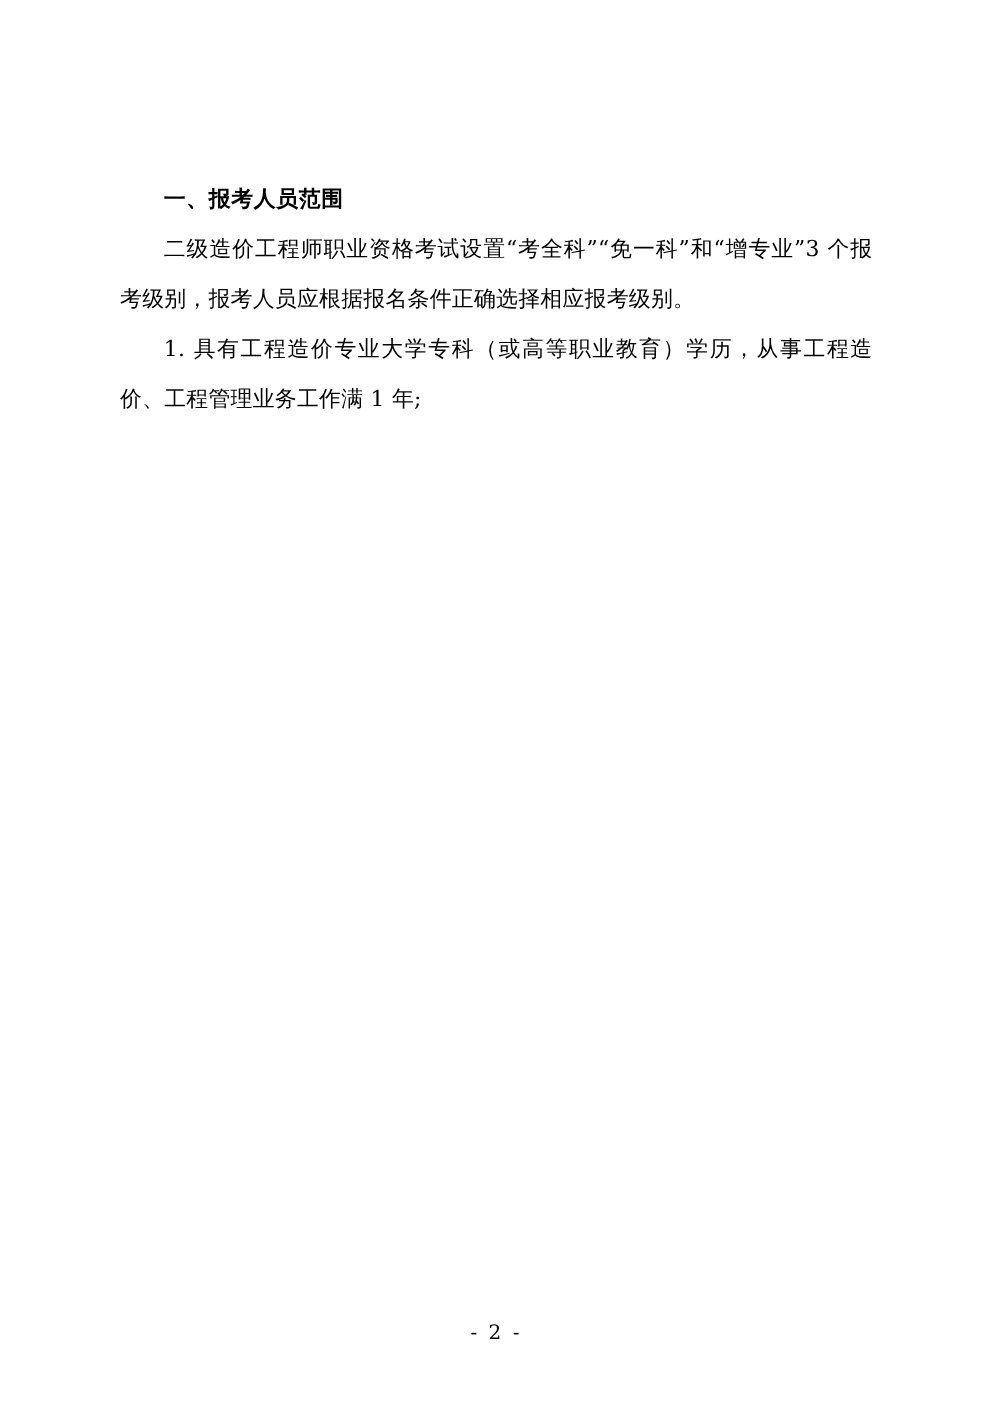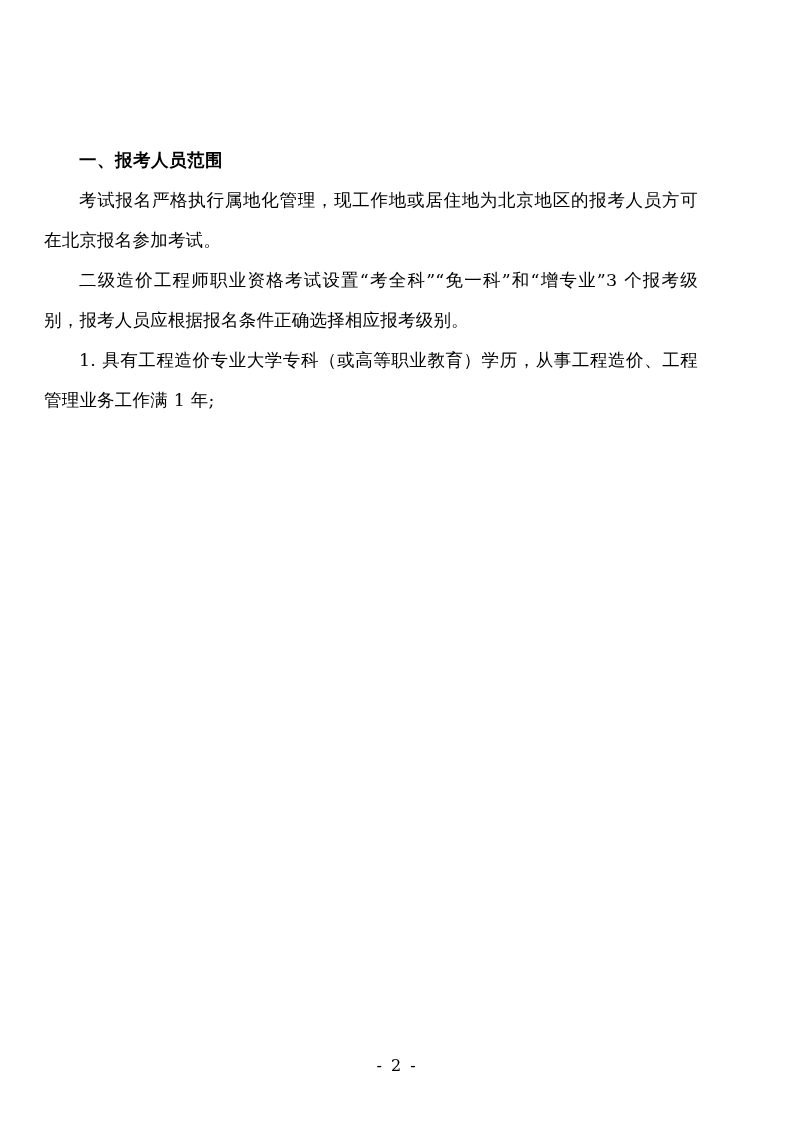--- a/index.html
+++ b/index.html
@@ -6,21 +6,21 @@
     margin: 0;
     padding: 0;
     background: #ffffff;
   }
   .page {
     width: 794px;
     height: 1123px;
     position: relative;
     background: #ffffff;
     box-sizing: border-box;
-    padding: 140px 96px 40px 44px;
+    padding: 140px 96px 40px 96px;
     font-family: "DejaVu Serif", "Liberation Serif", serif;
     color: #000000;
   }
   .doc-body {
     font-size: 17.5px;
     line-height: 40px;
   }
   .heading {
     font-family: "DejaVu Sans", "Liberation Sans", sans-serif;
     font-weight: bold;
@@ -52,21 +52,20 @@
   }
 </style>
 </head>
 <body>
 
 <div class="page">
   <div class="doc-body">
 
     <p class="heading">一、报考人员范围</p>
 
-    <p class="para">考试报名严格执行属地化管理，现工作地或居住地为北京地区的报考人员方可在北京报名参加考试。</p>
 
 
     <p class="para">二级造价工程师职业资格考试设置“考全科”“免一科”和“增专业”3 个报考级别，报考人员应根据报名条件正确选择相应报考级别。</p>
 
 
 
 
 
     <p class="para">1. 具有工程造价专业大学专科（或高等职业教育）学历，从事工程造价、工程管理业务工作满 1 年;</p>
 

